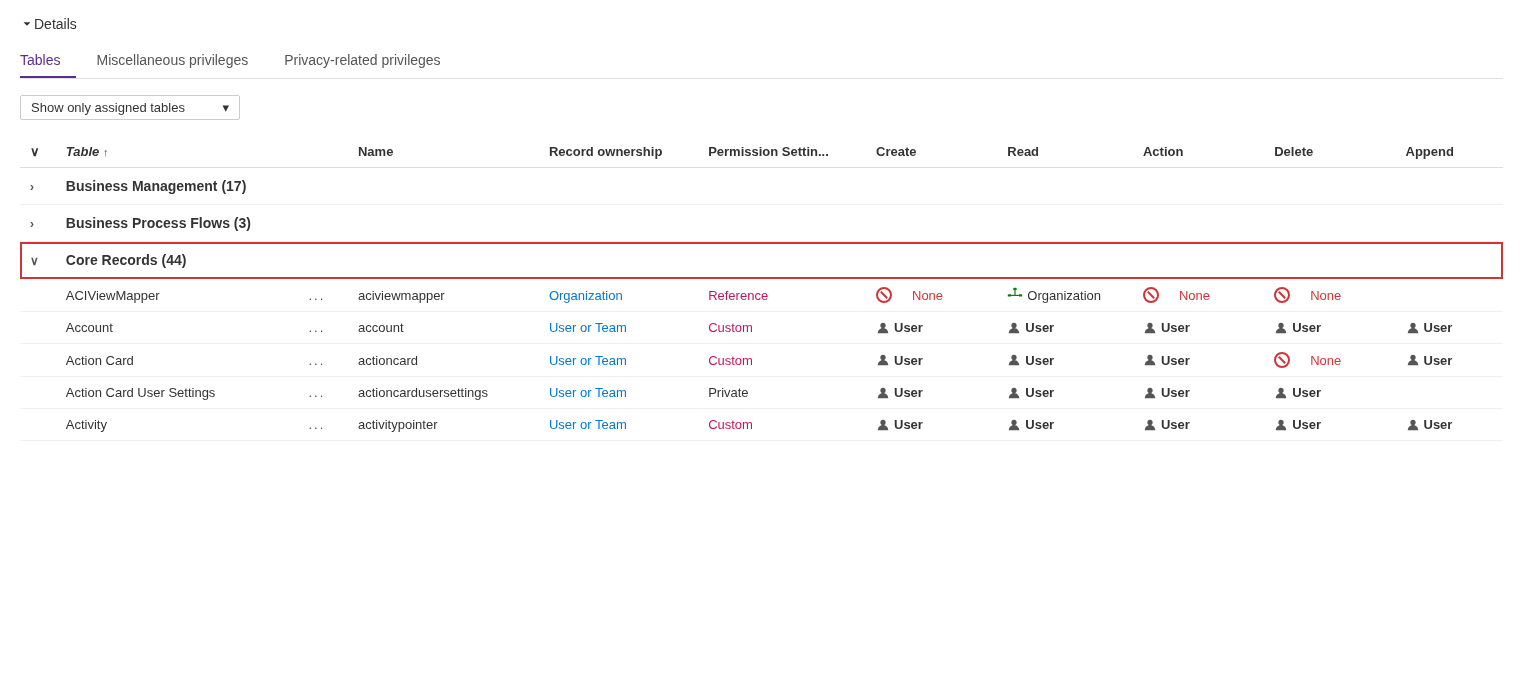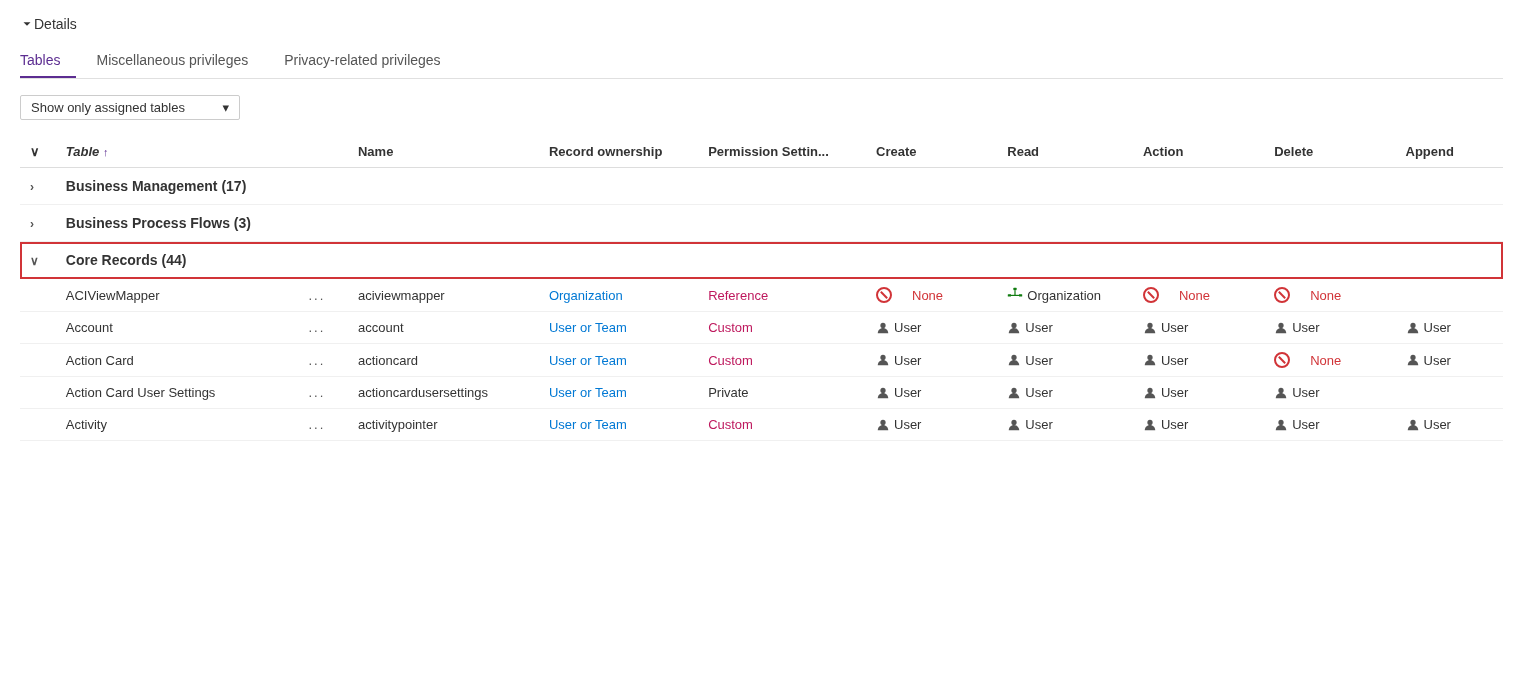--- a/index.html
+++ b/index.html
@@ -37,21 +37,21 @@
 
     .table-name-cell { color: #333; }
 
     .dots { color: #555; letter-spacing: 2px; cursor: pointer; padding: 2px 4px; }
 
     .ownership-link { color: #0078d4; text-decoration: none; cursor: pointer; }
 
     .permission-link { color: #be185d; text-decoration: none; cursor: pointer; }
 
     .perm-none { color: #d13438; display: flex; align-items: center; gap: 20px; }
-    .perm-user { color: #333; display: flex; align-items: center; gap: 4px; }
+    .perm-user { color: #333; display: flex; align-items: center; gap: 4px; font-weight: bold; }
     .perm-org { color: #333; display: flex; align-items: center; gap: 4px; }
 
     .col-expand { width: 30px; }
     .col-table { width: 200px; font-style: italic; }
     .col-dots { width: 30px; }
     .col-name { width: 160px; }
     .col-ownership { width: 120px; }
     .col-permission { width: 120px; }
     .col-create { width: 110px; }
     .col-read { width: 110px; }

